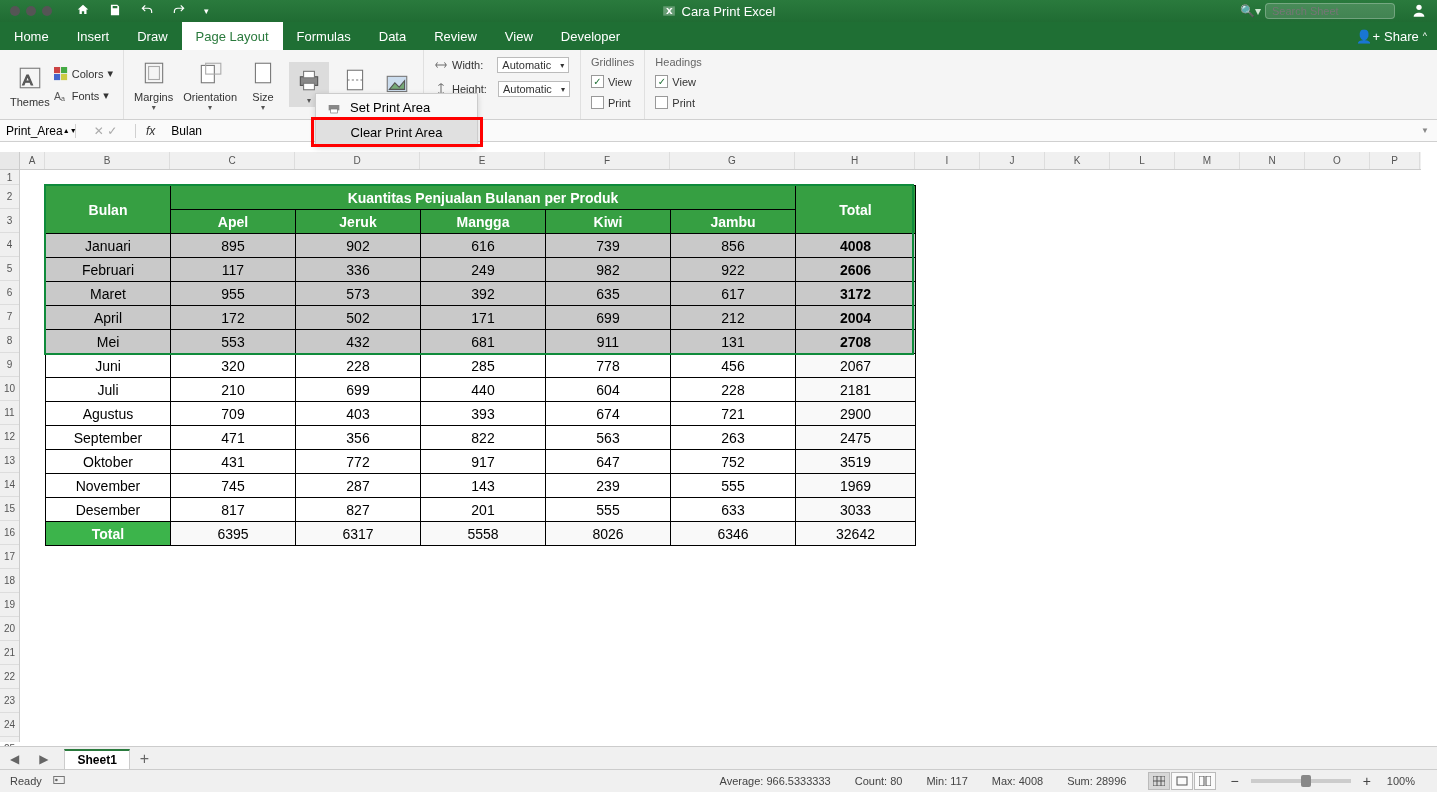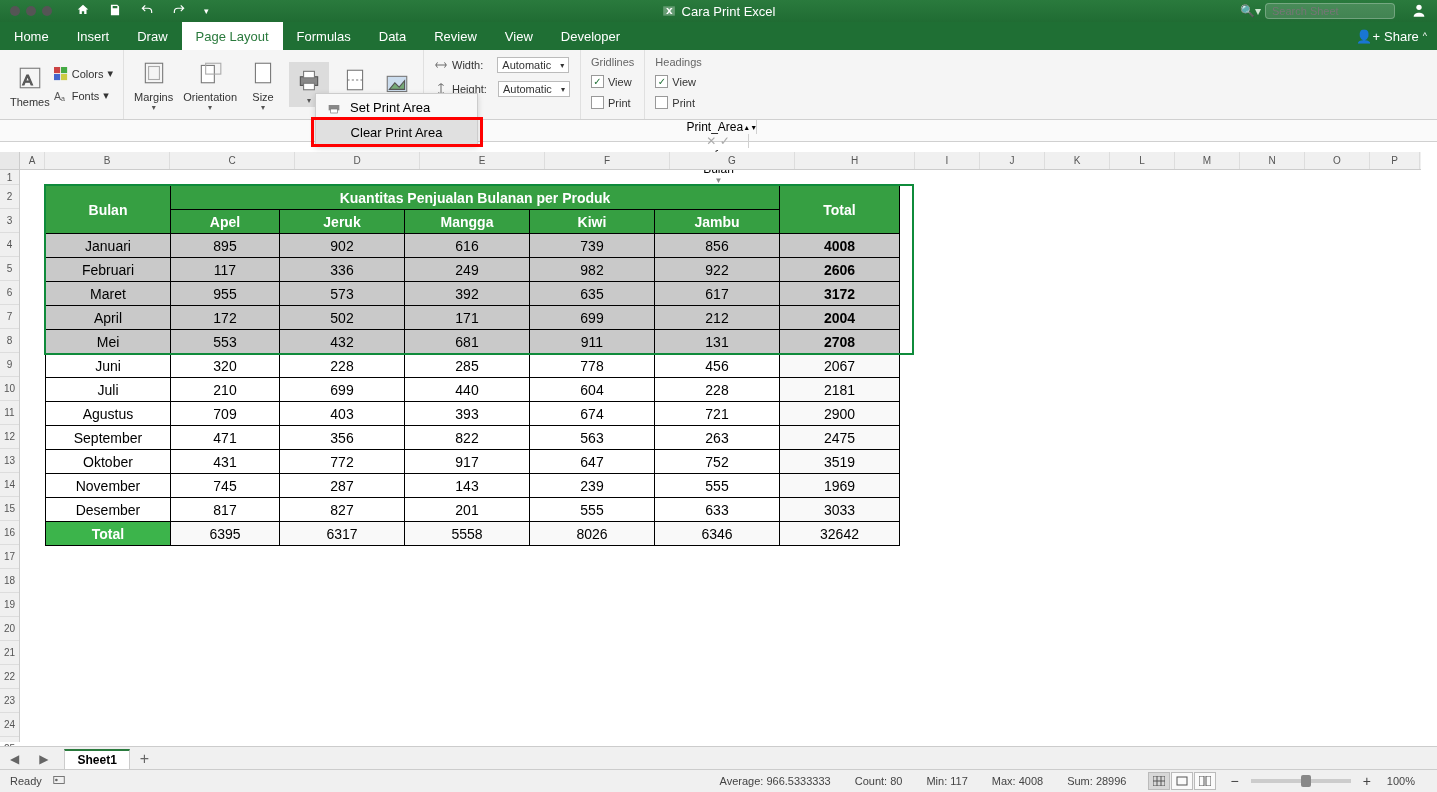--- a/index.html
+++ b/index.html
@@ -38,21 +38,21 @@
 .groupCol { display: flex; flex-direction: column; gap: 6px; padding: 6px 10px; border-right: 1px solid #e0e0e0; font-size: 11px; }
 .groupCol .hdr { font-size: 11px; color: #666; }
 
 
 .printarea-drop { position: absolute; top: 93px; left: 315px; width: 163px; background: #f8f8f8; border: 1px solid #ccc; box-shadow: 0 2px 6px rgba(0,0,0,.15); z-index: 20; }
 .printarea-drop .item { display: flex; align-items: center; gap: 8px; padding: 5px 10px; font-size: 13px; cursor: pointer; }
 .printarea-drop .item:hover, .printarea-drop .item.hover { background: #e0e0e0; }
 .highlight-box { position: absolute; top: 117px; left: 311px; width: 172px; height: 30px; border: 3px solid #f00; z-index: 30; pointer-events: none; }
 
 
-.fbar { position: absolute; top: 120px; left: 0; right: 0; height: 22px; background: #fafafa; border-bottom: 1px solid #d0d0d0; display: flex; align-items: center; font-size: 12px; flex-direction: column; }
+.fbar { position: absolute; top: 120px; left: 0; right: 0; height: 22px; background: #fafafa; border-bottom: 1px solid #d0d0d0; display: flex; align-items: center; font-size: 12px; }
 .namebox { width: 76px; border-right: 1px solid #d0d0d0; padding: 0 6px; display: flex; align-items: center; justify-content: space-between; }
 .namebox .caret { font-size: 7px; }
 .fx { padding: 0 10px; font-style: italic; color: #333; }
 .formula-input { padding: 0 6px; flex: 1; }
 
 
 .colhdrs { position: absolute; top: 152px; left: 0; right: 16px; height: 18px; background: #f0f0f0; display: flex; border-bottom: 1px solid #ccc; font-size: 10px; color: #555; }
 .selbox { width: 20px; border-right: 1px solid #ccc; background: #e8e8e8; }
 .colhdr { border-right: 1px solid #ddd; text-align: center; line-height: 18px; }
 
@@ -343,21 +343,21 @@
     </div>
   <div class="cells">
     <table class="datatable" id="datatable">
         <tbody>
           <tr class="selrow">
             <th rowspan="2" class="greenhdr" style="width:125px;">Bulan</th>
             <th colspan="5" class="greenhdr">Kuantitas Penjualan Bulanan per Produk</th>
             <th rowspan="2" class="greenhdr" style="width:120px;">Total</th>
           </tr>
           <tr class="selrow">
-            <th class="greenhdr" style="width:109px;">Apel</th>
+            <th class="greenhdr" style="width:125px;">Apel</th>
             <th class="greenhdr" style="width:125px;">Jeruk</th>
             <th class="greenhdr" style="width:125px;">Mangga</th>
             <th class="greenhdr" style="width:125px;">Kiwi</th>
             <th class="greenhdr" style="width:125px;">Jambu</th>
           </tr>
           <tr class="selrow">
             <td>Januari</td>
             <td class="">895</td>
             <td class="">902</td>
             <td class="">616</td>

